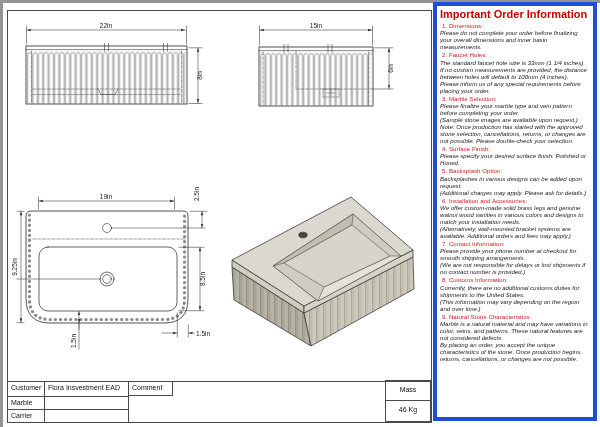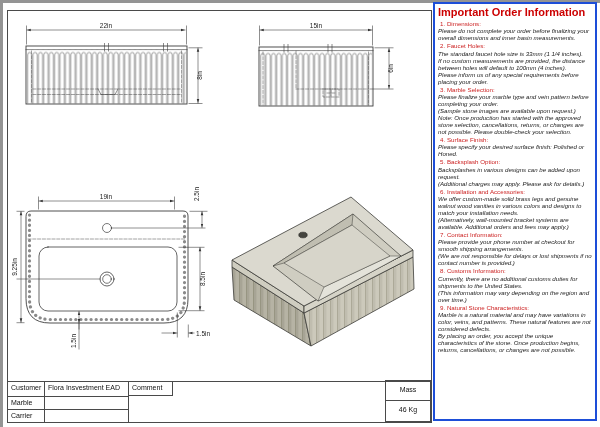--- a/index.html
+++ b/index.html
@@ -10,21 +10,21 @@
   .sheet{position:absolute;left:7px;top:10px;width:423px;height:411px;border:1px solid #4a4a4a;background:#fff;}
   .drawing-svg{position:absolute;left:0;top:0;}
   
   .tblock{position:absolute;left:0;bottom:0;width:423px;height:40px;border-top:1px solid #4a4a4a;background:#fff;font-size:7px;color:#111;}
   .tb-cell{position:absolute;box-sizing:border-box;padding:2px 3px;white-space:nowrap;overflow:hidden;}
   .b-r{border-right:1px solid #4a4a4a;}
   .b-b{border-bottom:1px solid #4a4a4a;}
   .mass-box{position:absolute;left:377px;top:-2px;width:46px;height:42px;border:1px solid #4a4a4a;box-sizing:border-box;}
   .mass-cell{position:absolute;left:0;width:100%;text-align:center;box-sizing:border-box;padding-top:5px;}
   
-  .panel{position:absolute;left:433px;top:2px;width:164px;height:419px;border:2px solid #1d4ed8;background:#fff;box-sizing:border-box;padding:2px 3px;overflow:hidden;}
+  .panel{position:absolute;left:433px;top:2px;width:164px;height:419px;border:4px solid #1d4ed8;background:#fff;box-sizing:border-box;padding:2px 3px;overflow:hidden;}
   .panel-title{font-size:11px;font-weight:bold;color:#cc0000;line-height:1.1;margin-bottom:2px;}
   .sec-h{font-size:6.2px;color:#cc2222;line-height:1.18;margin-left:2px;margin-top:1px;}
   .sec-p{font-size:6.1px;font-style:italic;color:#1b1b1b;line-height:1.15;}
   text{font-family:"Liberation Sans","DejaVu Sans",sans-serif;font-size:6.5px;fill:#222;}
 </style>
 </head>
 <body>
 
 <div class="edge-top"></div>
 <div class="edge-left"></div>

